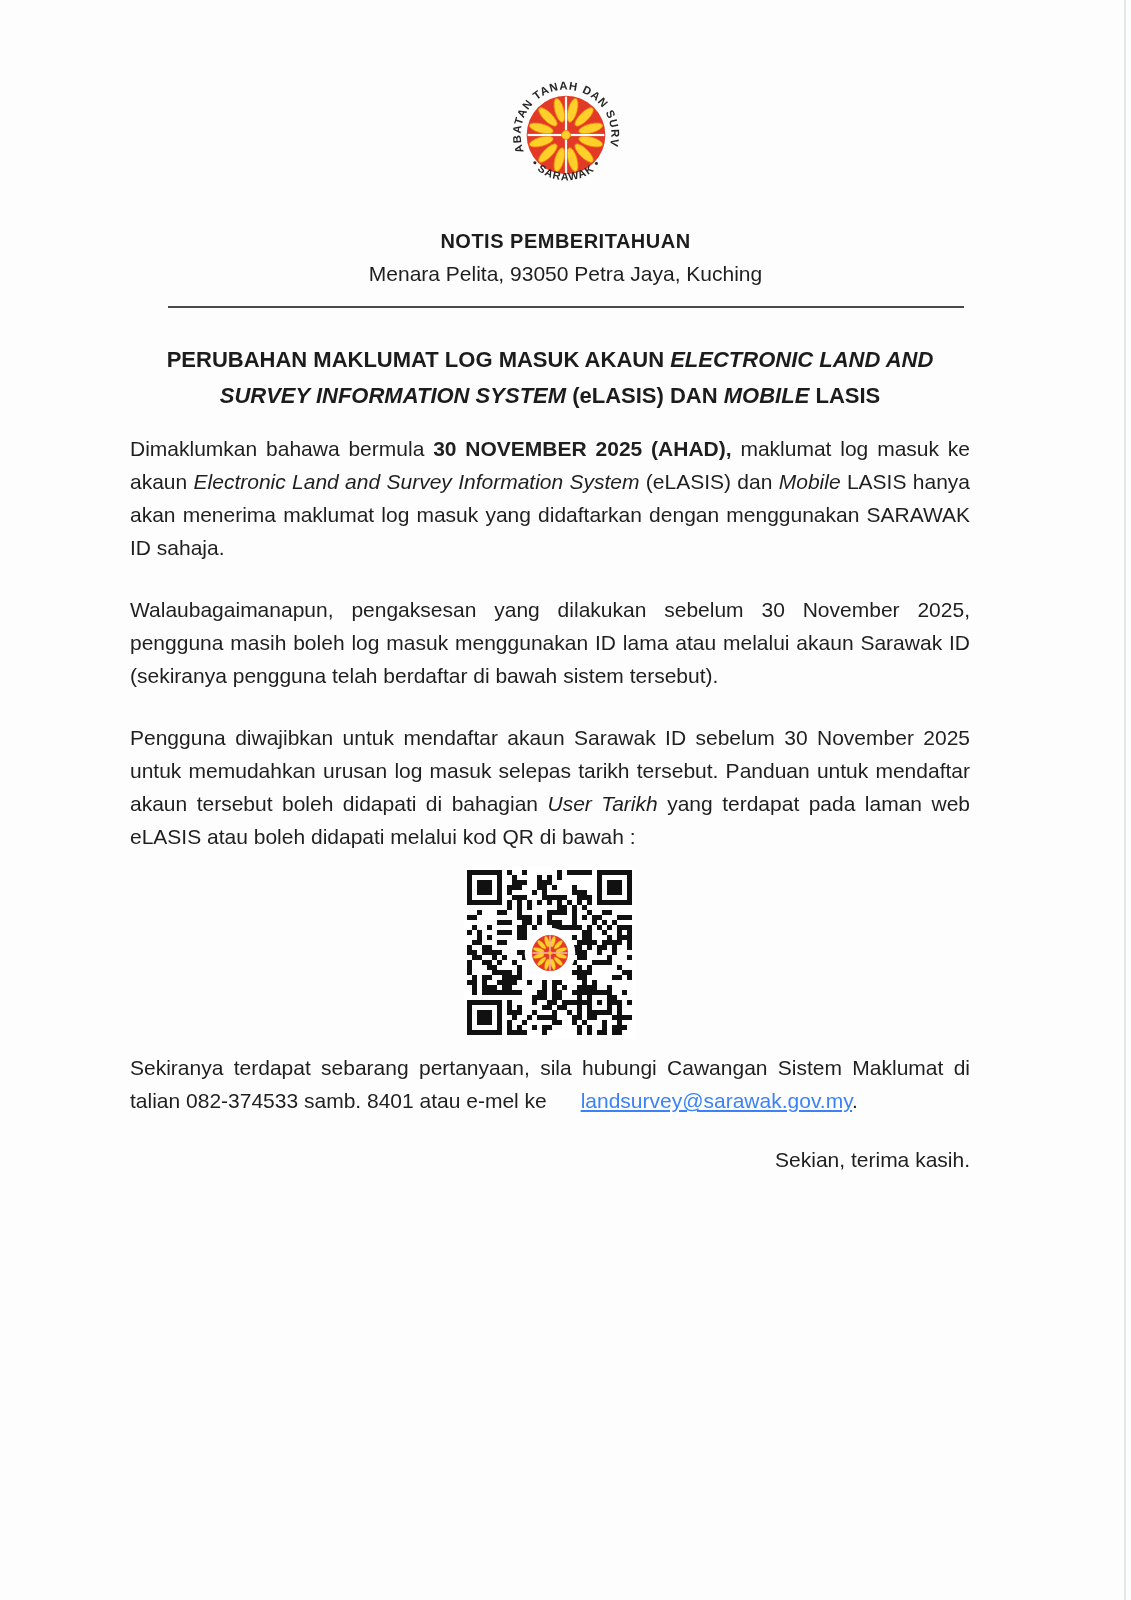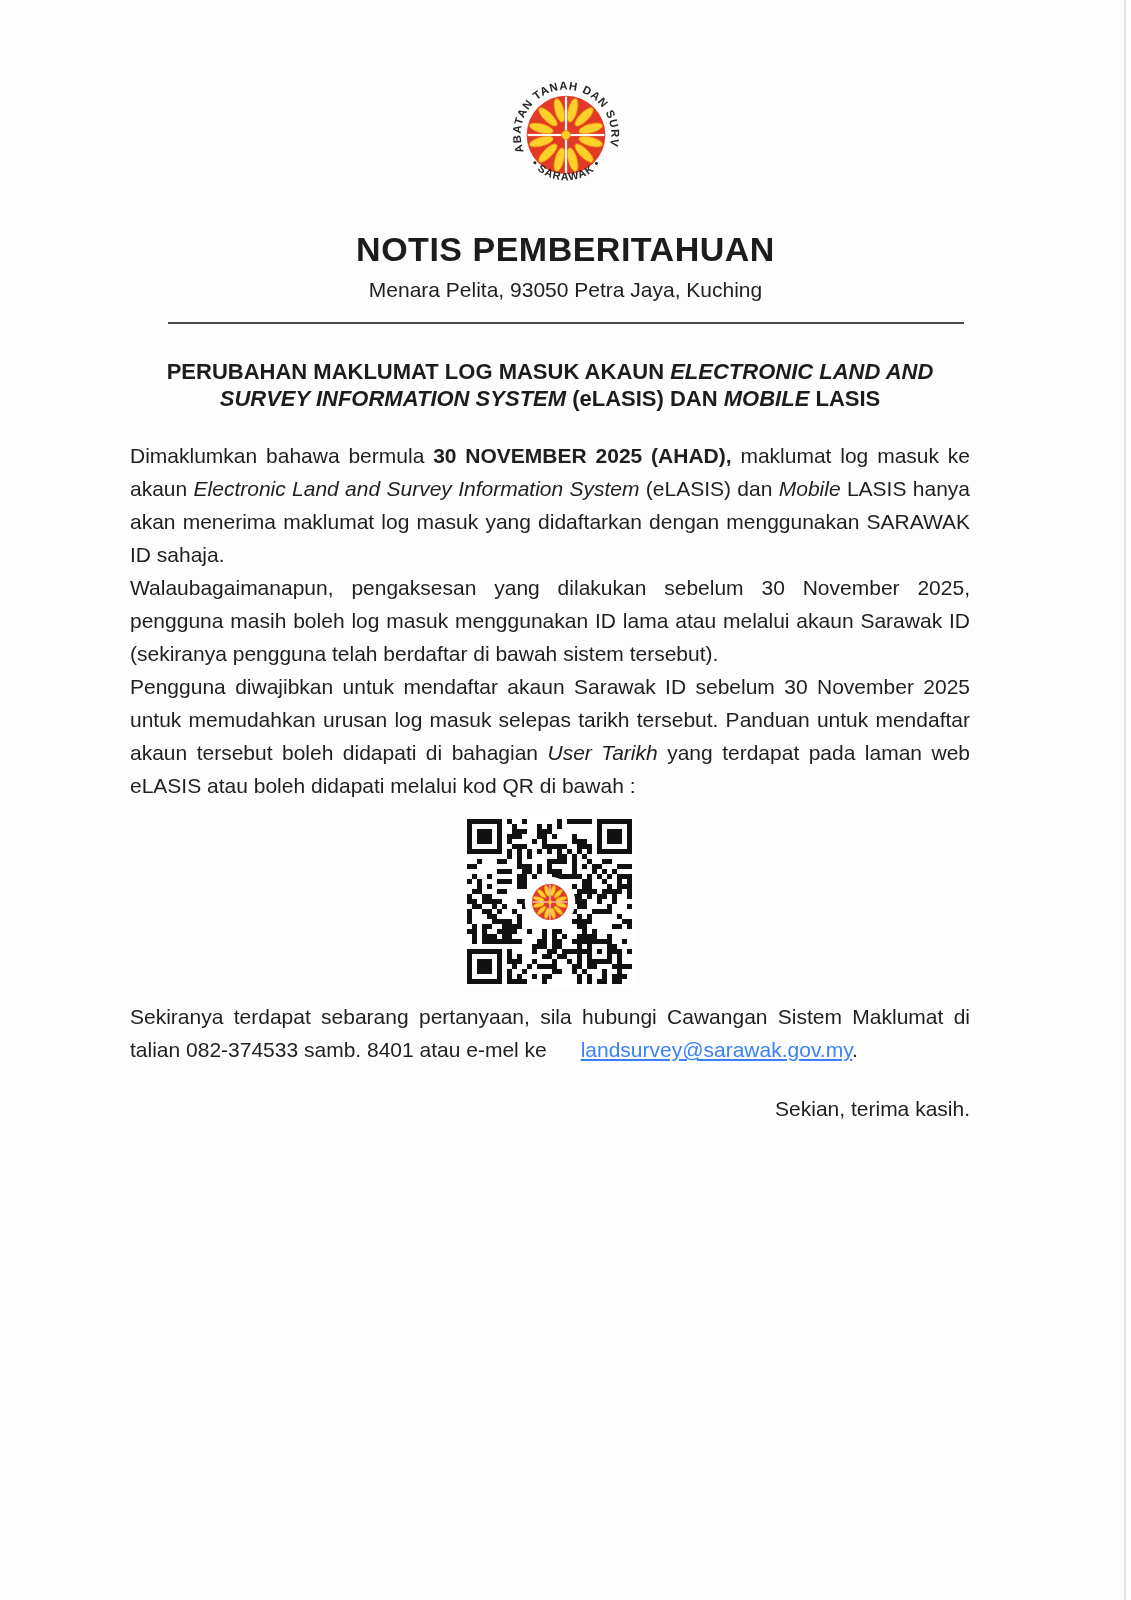--- a/index.html
+++ b/index.html
@@ -10,39 +10,39 @@
     background:#fdfdfd; color:#1f1f1f; overflow:hidden;
   }
   .edge-line {
     position:absolute; left:1124px; top:0; width:2px; height:100%;
     background:#dde4de; opacity:.85;
   }
   .logo-row { display:flex; justify-content:center; padding-top:74px; }
   .logo-row svg { display:block; }
   .arc-text { font-family:"Liberation Sans",sans-serif; font-weight:bold; fill:#262626; }
   .title {
-    text-align:center; margin-top:34px; font-size:34px; font-weight:bold;
+    text-align:center; margin-top:34px; font-size:20px; font-weight:bold;
     letter-spacing:0.5px; color:#1c1c1c;
   }
   .org { text-align:center; margin-top:42px; font-size:24px; font-weight:bold; }
   .address { text-align:center; margin-top:9px; font-size:21px; }
   .rule {
     width:796px; margin:20px auto 0 auto; border:none;
     border-top:2px solid #4a4a4a; height:0;
   }
   .content { padding:0 161px 0 130px; }
   .subject {
     margin-top:34px; text-align:center; font-weight:bold;
-    font-size:22px; line-height:27px; color:#1c1c1c;
+    font-size:22px; line-height:36px; color:#1c1c1c;
   }
   .para {
-    font-size:21px; line-height:33px;
+    margin-top:29px; font-size:21px; line-height:33px;
     text-align:justify; font-weight:normal;
   }
-  .para.first { margin-top:27px; }
+  .para.first { margin-top:18px; }
   .i { font-style:italic; }
   .b { font-weight:bold; }
   a.link { color:#3b82f6; text-decoration:underline; cursor:pointer;margin-left:28px; }
   .qr-row { margin-top:14px; display:flex; justify-content:center; }
   .qr-box { position:relative; width:172px; height:172px; padding:3px; background:#fff; }
   .qr-logo {
     position:absolute; left:50%; top:50%; transform:translate(-50%,-50%);
     width:56px; height:56px; display:flex; align-items:center; justify-content:center;
   }
   .contact { margin-top:12px; }

